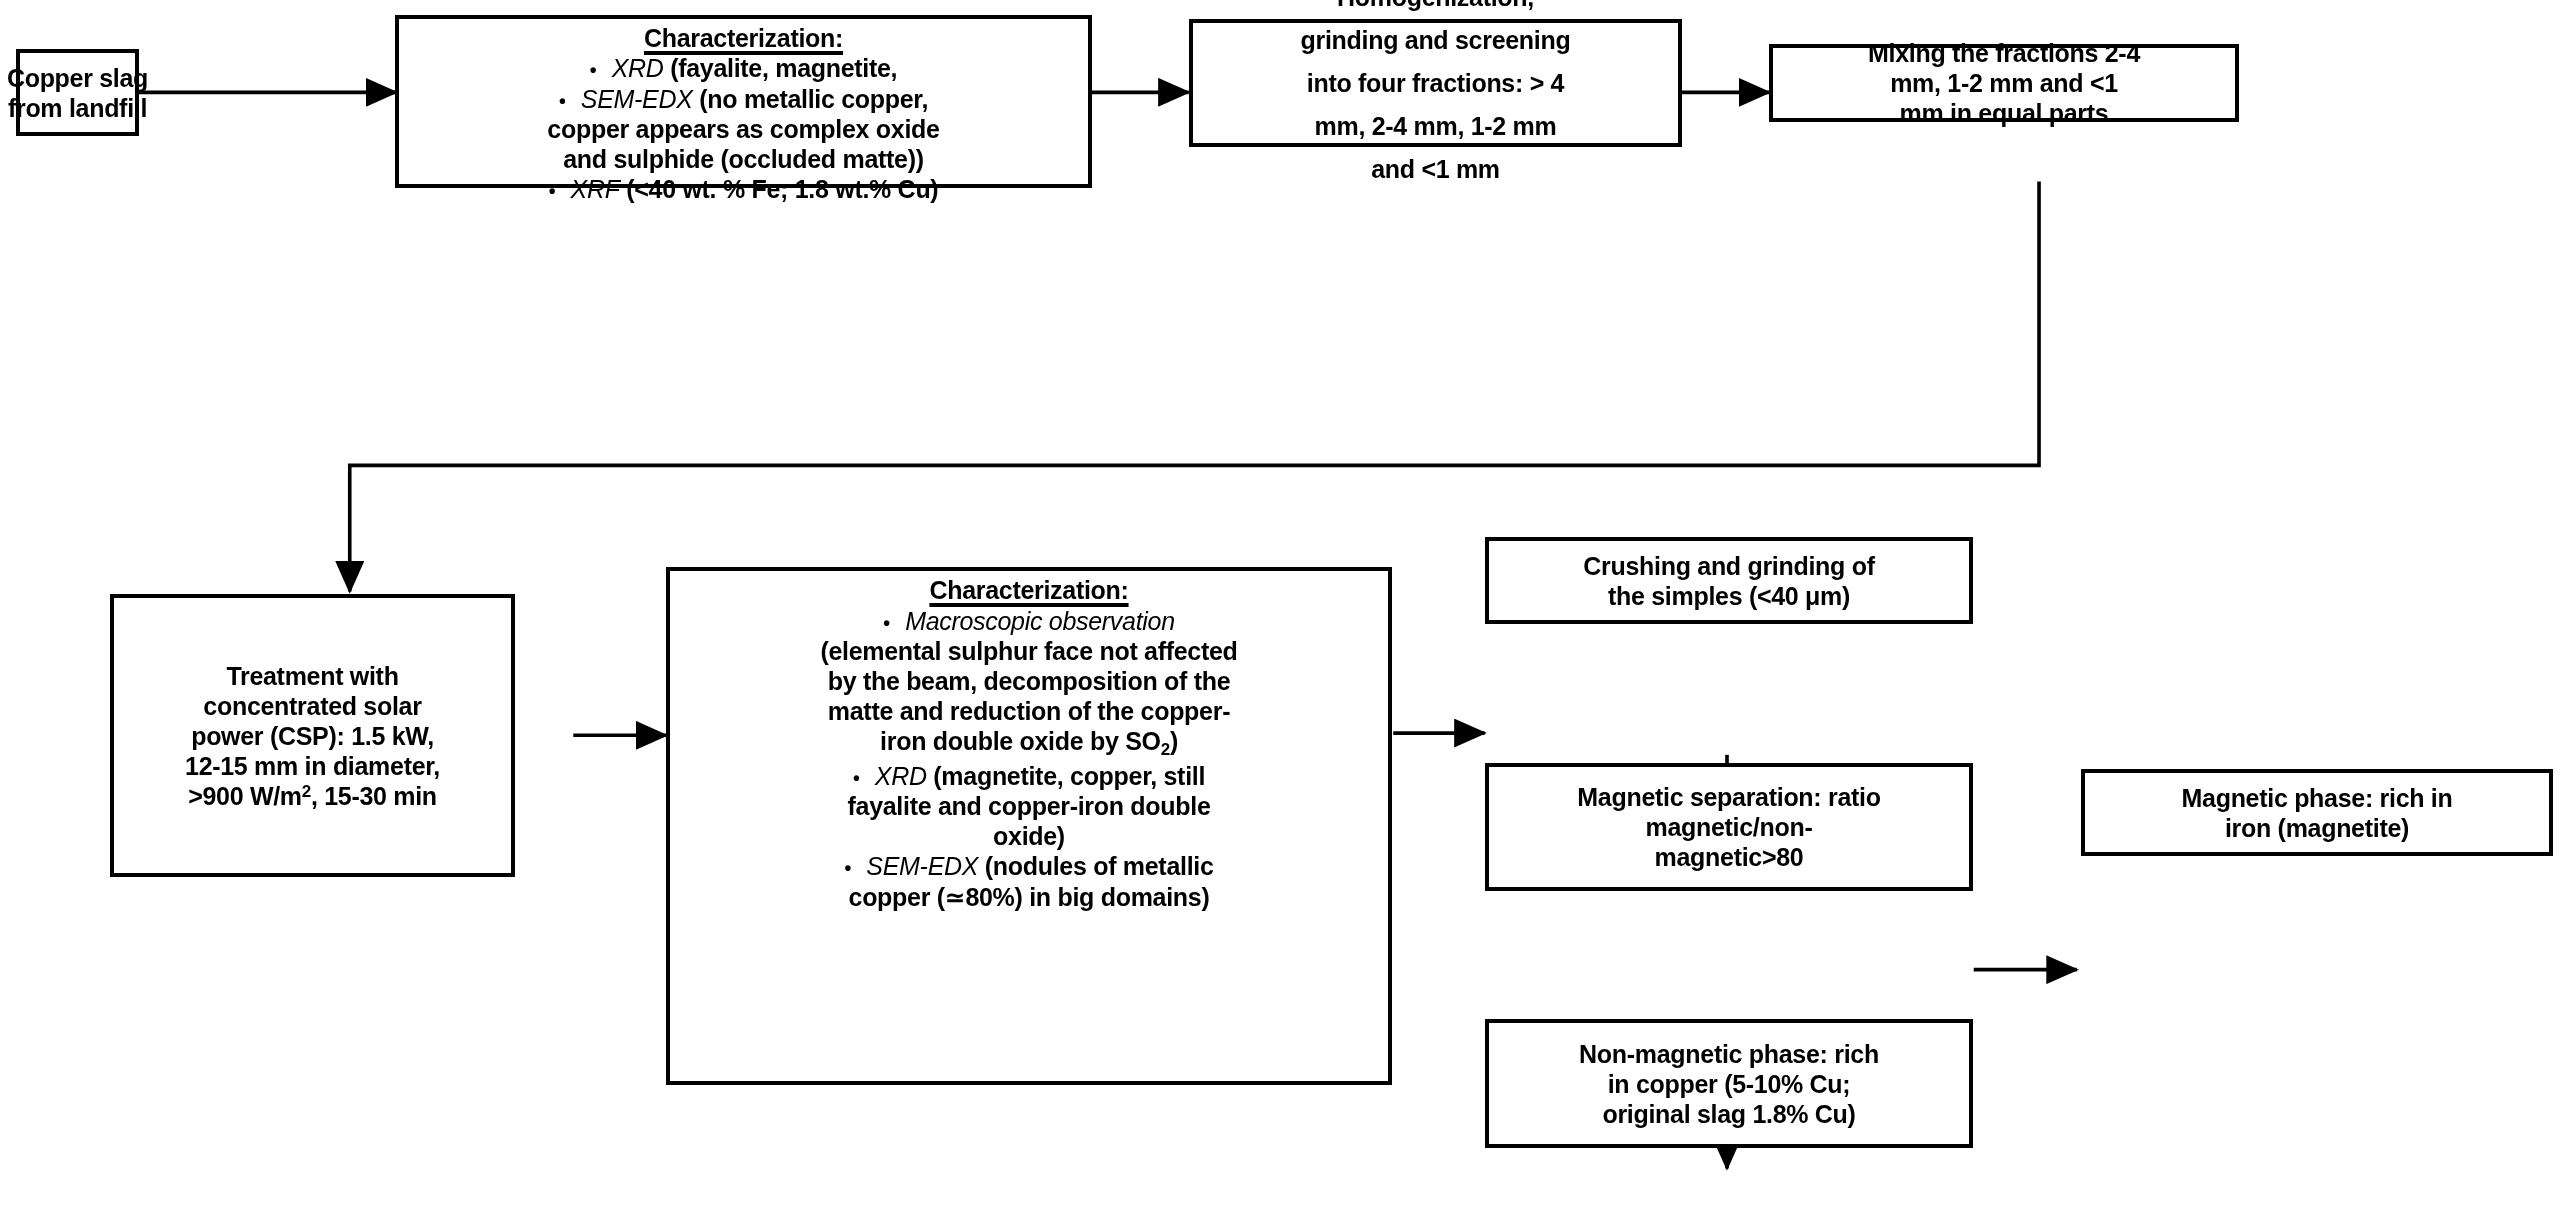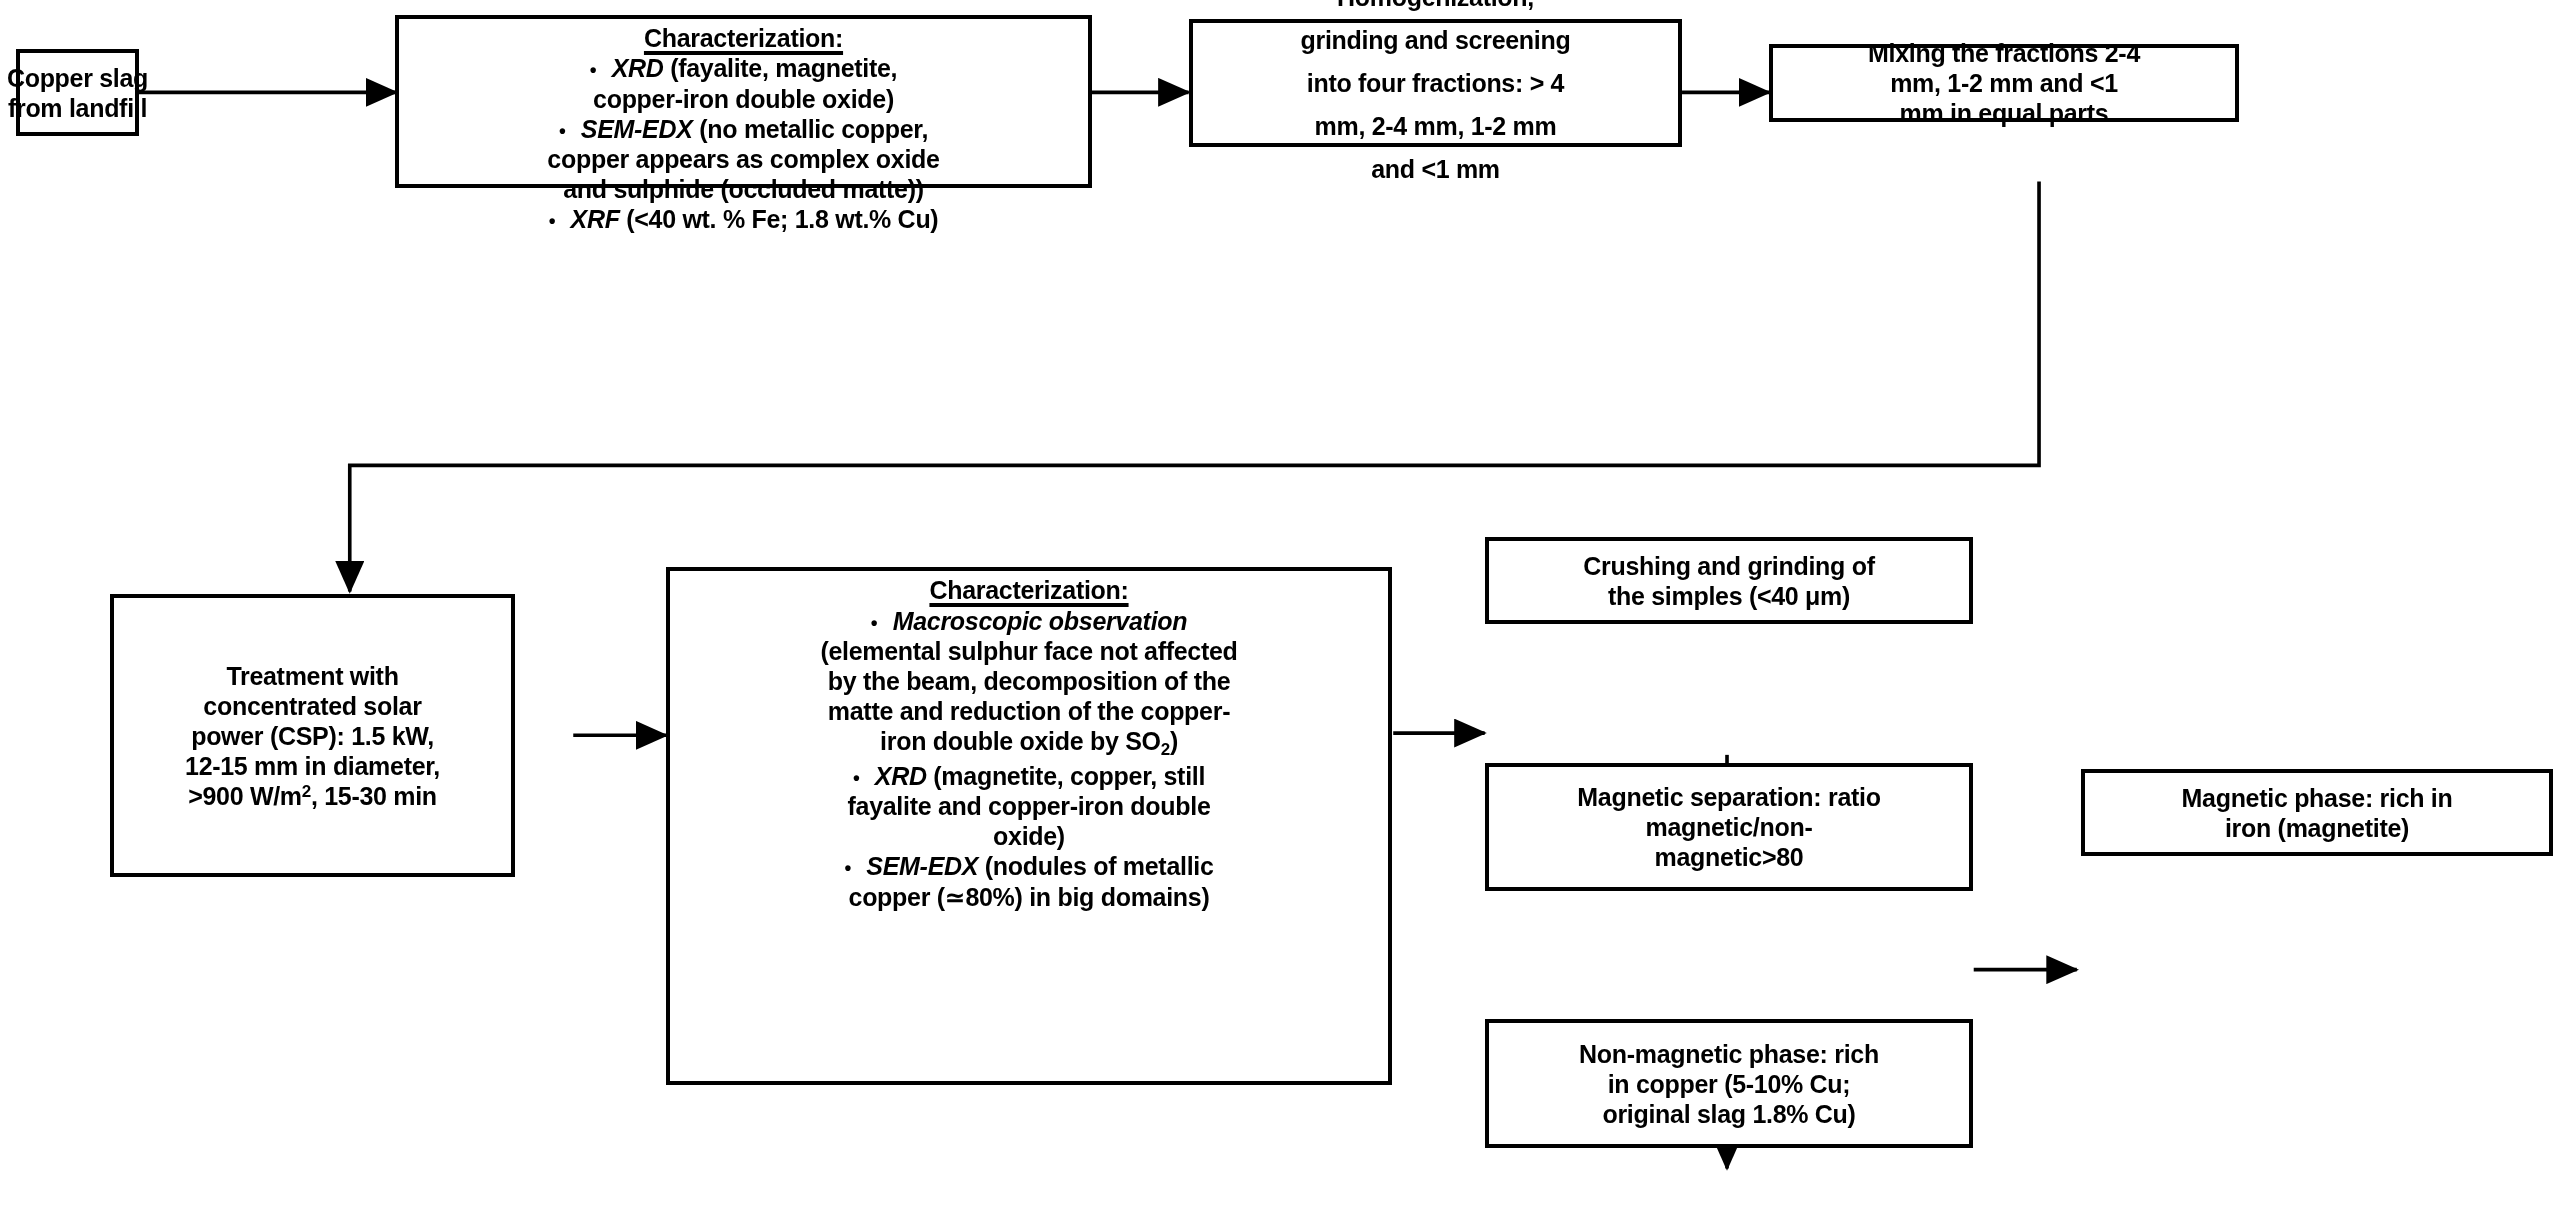--- a/index.html
+++ b/index.html
@@ -13,21 +13,21 @@
         align-items:center;justify-content:center;text-align:center;
         color:#000;font-weight:bold;letter-spacing:-0.3px;}
   .node .ln{display:block;line-height:1.20;white-space:nowrap;}
   .hdr{display:block;font-weight:bold;text-decoration:underline;
        text-underline-offset:3.6px;text-decoration-thickness:3.6px;
        line-height:1.22;}
   .bullets{display:block;width:100%;}
   .bi{display:block;position:relative;line-height:1.22;text-align:center;}
   .bi .bullet{position:absolute;left:0;top:0;font-size:0.78em;}
   .bi .btxt{display:block;padding:0 0 0 0;}
-  em{font-style:italic;font-weight:bold;}
+  em{font-style:italic;font-weight:normal;}
   .s26{font-size:25px;}
   sub{font-size:0.68em;vertical-align:-0.28em;}
   sup{font-size:0.68em;vertical-align:0.45em;}
 </style>
 </head>
 <body>
 
 <div id="stage">
 
   <svg class="edges" viewBox="0 0 3550 1689" xmlns="http://www.w3.org/2000/svg">
@@ -54,21 +54,20 @@
     <span class="ln">from landfill</span>
   </div>
 
   <div class="node s26" style="left:395px;top:14.5px;width:697px;height:173px;padding:4.4px 11.6px 4.4px 11.6px;justify-content:flex-start;">
     <span class="hdr">Characterization:</span>
     <div class="bullets">
       <div class="bi">
         <span class="btxt">
           <span class="bullet" style="position:static;">•&nbsp;&nbsp;&nbsp;</span><em>XRD</em><span> (fayalite, magnetite,</span>
         </span>
-        <span class="ln">copper-iron double oxide)</span>
       </div>
       <div class="bi">
         <span class="btxt">
           <span class="bullet" style="position:static;">•&nbsp;&nbsp;&nbsp;</span><em>SEM-EDX</em><span> (no metallic copper,</span>
         </span>
         <span class="ln">copper appears as complex oxide</span>
         <span class="ln">and sulphide (occluded matte))</span>
       </div>
       <div class="bi">
         <span class="btxt">

